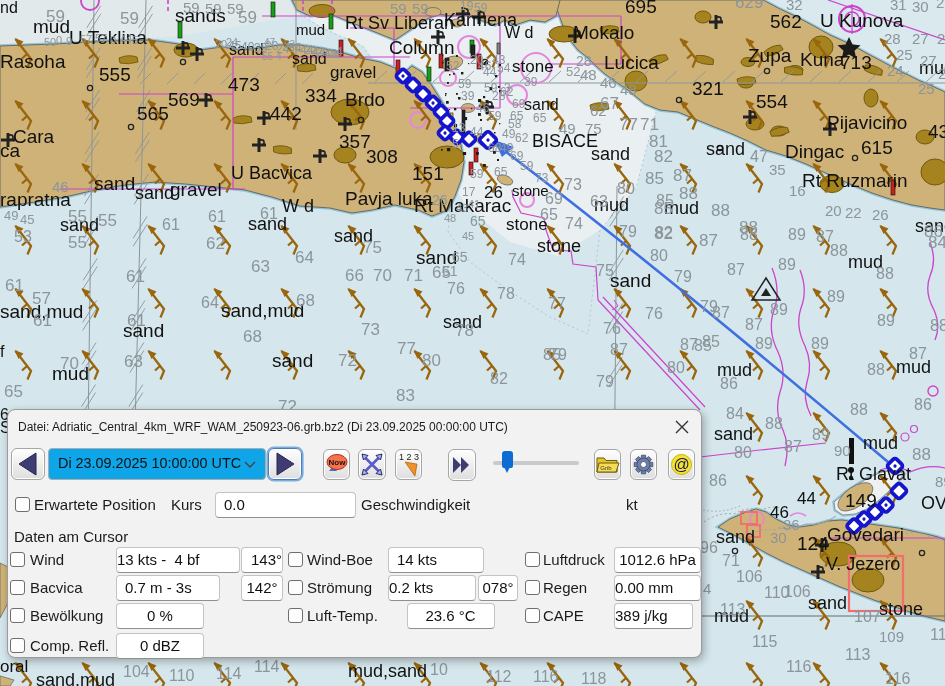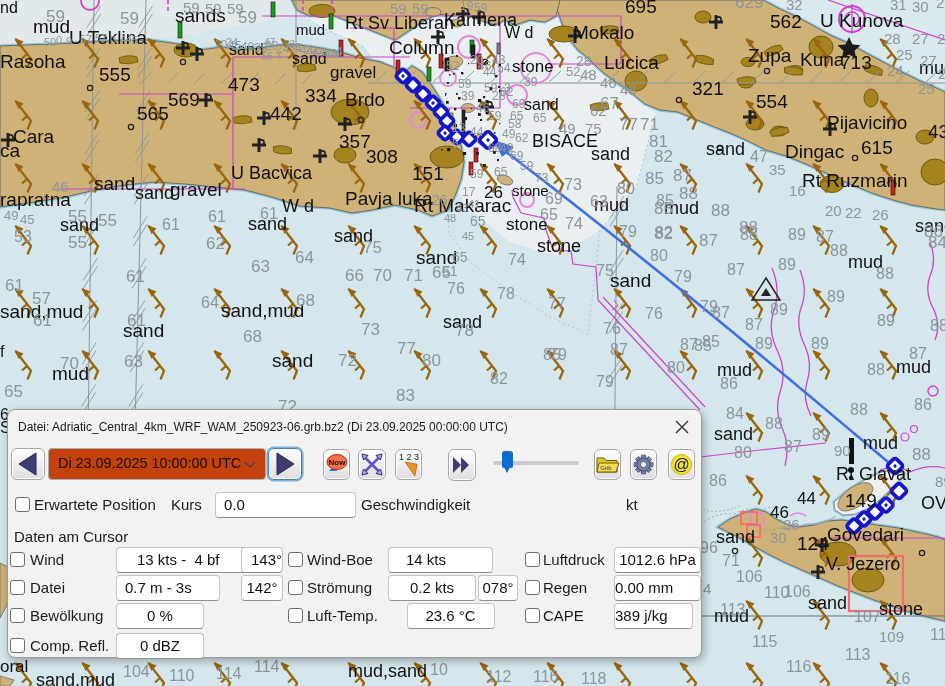--- a/index.html
+++ b/index.html
@@ -3,21 +3,21 @@
 <style>
 html,body{margin:0;padding:0;background:#fff}
 #stage{position:relative;width:945px;height:686px;overflow:hidden;font-family:"Liberation Sans",sans-serif}
 #stage svg.map{position:absolute;left:0;top:0}
 .dlg{position:absolute;left:6.5px;top:408.5px;width:693px;height:247px;background:#f2f2f2;border:1px solid #9b9b9b;border-radius:8px;box-shadow:2px 3px 8px rgba(0,0,0,.3);font-family:"Liberation Sans",sans-serif}
 .title{position:absolute;left:10.5px;top:10px;font-size:12px;color:#1b1b1b;white-space:nowrap}
 .closex{position:absolute;left:666px;top:9px}
 .btn{position:absolute;background:linear-gradient(180deg,#fefefe,#dedede);border:1px solid #a6a6a6;border-radius:6px;box-shadow:inset 0 0 0 1px #fff}
 .btn.focus{border:1px solid #4a7ebb;box-shadow:0 0 0 1.6px #78aede, inset 0 0 0 1px #fff}
 .btn svg{display:block}
-.combo{position:absolute;background:#c2410c;border:1px solid #acacac;border-radius:4px}
+.combo{position:absolute;background:#0ea5e9;border:1px solid #acacac;border-radius:4px}
 .combo span{position:absolute;left:9px;top:6px;font-size:14.4px;color:#111;white-space:nowrap}
 .cb{position:absolute;width:13px;height:13px;background:#fdfdfd;border:1.2px solid #6e6e6e;border-radius:3px}
 .lab{position:absolute;font-size:15px;color:#1b1b1b;white-space:nowrap}
 .field{position:absolute;background:#fff;border:1px solid #c3c3c3;border-bottom:1.6px solid #8f8f8f;border-radius:4px;font-size:15px;color:#111;line-height:23px;white-space:pre}
 </style></head>
 <body>
 <div id="stage">
 <svg class="map" width="945" height="686" viewBox="0 0 945 686" font-family="Liberation Sans, sans-serif">
       <rect x="0" y="0" width="945" height="686" fill="#d5e7ec"></rect>
       <polygon points="0,0 310,0 310,14 250,24 180,36 90,42 0,44" fill="#e2e9ea"></polygon>
@@ -1566,35 +1566,35 @@
       </div>
       <div class="cb" style="left:7px;top:87px"></div>
       <div class="lab" style="left:26.5px;top:86px">Erwartete Position</div>
       <div class="lab" style="left:163.5px;top:86px">Kurs</div>
       <div class="field" style="left:207.5px;top:82px;width:131px;height:24px;text-align:left;padding-left:8px">0.0</div>
       <div class="lab" style="left:353.5px;top:86px">Geschwindigkeit</div>
       <div class="lab" style="left:618.5px;top:86px">kt</div>
       <div class="lab" style="left:6.5px;top:118px">Daten am Cursor</div>
       <div class="cb" style="left:2.5px;top:142px"></div>
       <div class="lab" style="left:22.5px;top:141px">Wind</div>
-      <div class="field" style="left:108.5px;top:137px;width:122px;height:24px;text-align:left;padding-left:20px">13 kts -  4 bf</div>
+      <div class="field" style="left:108.5px;top:137px;width:122px;height:24px;text-align:left;padding-left:0">13 kts -  4 bf</div>
       <div class="field" style="left:233.5px;top:137px;width:40px;height:24px;text-align:right;">143°</div>
       <div class="cb" style="left:280.5px;top:142px"></div>
       <div class="lab" style="left:299.5px;top:141px">Wind-Boe</div>
-      <div class="field" style="left:380.5px;top:137px;width:86px;height:24px;text-align:left;padding-left:17px">14 kts</div>
+      <div class="field" style="left:380.5px;top:137px;width:86px;height:24px;text-align:left;padding-left:8px">14 kts</div>
       <div class="cb" style="left:517.5px;top:142px"></div>
       <div class="lab" style="left:535.5px;top:141px">Luftdruck</div>
       <div class="field" style="left:606.5px;top:137px;width:85px;height:24px;text-align:center;">1012.6 hPa</div>
       <div class="cb" style="left:2.5px;top:170px"></div>
-      <div class="lab" style="left:22.5px;top:169px">Datei</div>
+      <div class="lab" style="left:22.5px;top:169px">Bacvica</div>
       <div class="field" style="left:108.5px;top:165px;width:94px;height:24px;text-align:left;padding-left:8px">0.7 m - 3s</div>
       <div class="field" style="left:233.5px;top:165px;width:40px;height:24px;text-align:center;">142°</div>
       <div class="cb" style="left:280.5px;top:170px"></div>
       <div class="lab" style="left:299.5px;top:169px">Strömung</div>
-      <div class="field" style="left:380.5px;top:165px;width:86px;height:24px;text-align:center;">0.2 kts</div>
+      <div class="field" style="left:380.5px;top:165px;width:86px;height:24px;text-align:left;">0.2 kts</div>
       <div class="field" style="left:470.5px;top:165px;width:38px;height:24px;text-align:center;">078°</div>
       <div class="cb" style="left:517.5px;top:170px"></div>
       <div class="lab" style="left:535.5px;top:169px">Regen</div>
       <div class="field" style="left:606.5px;top:165px;width:85px;height:24px;text-align:left;">0.00 mm</div>
       <div class="cb" style="left:2.5px;top:198px"></div>
       <div class="lab" style="left:22.5px;top:197px">Bewölkung</div>
       <div class="field" style="left:108.5px;top:193px;width:86px;height:24px;text-align:center;">0 %</div>
       <div class="cb" style="left:280.5px;top:198px"></div>
       <div class="lab" style="left:299.5px;top:197px">Luft-Temp.</div>
       <div class="field" style="left:399px;top:193px;width:86px;height:24px;text-align:center;">23.6 °C</div>

